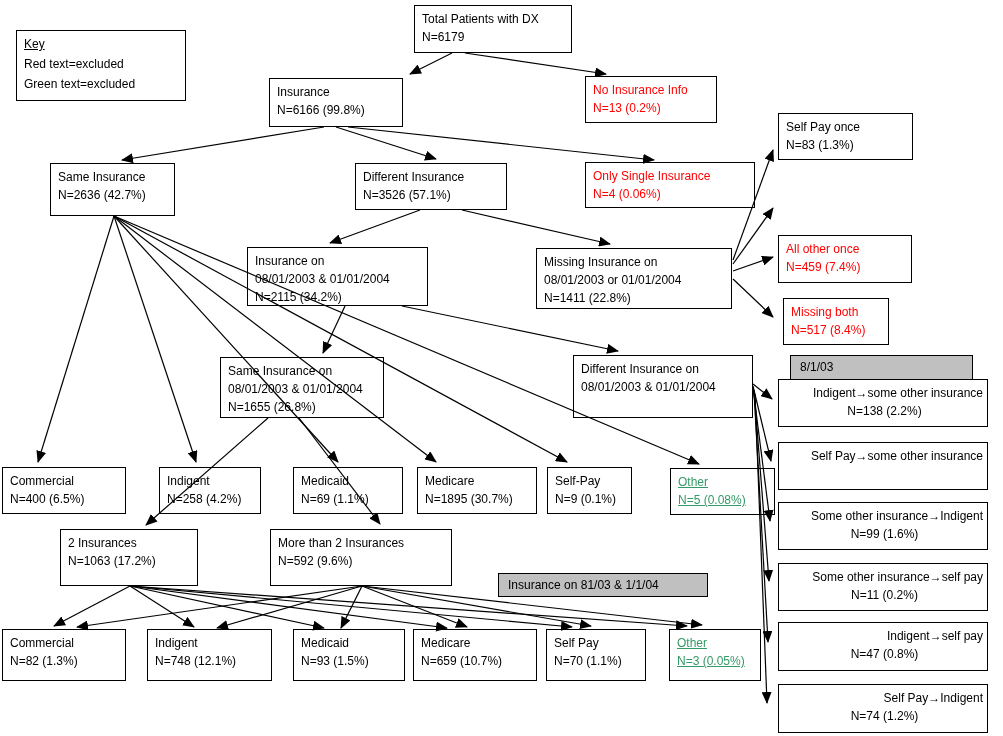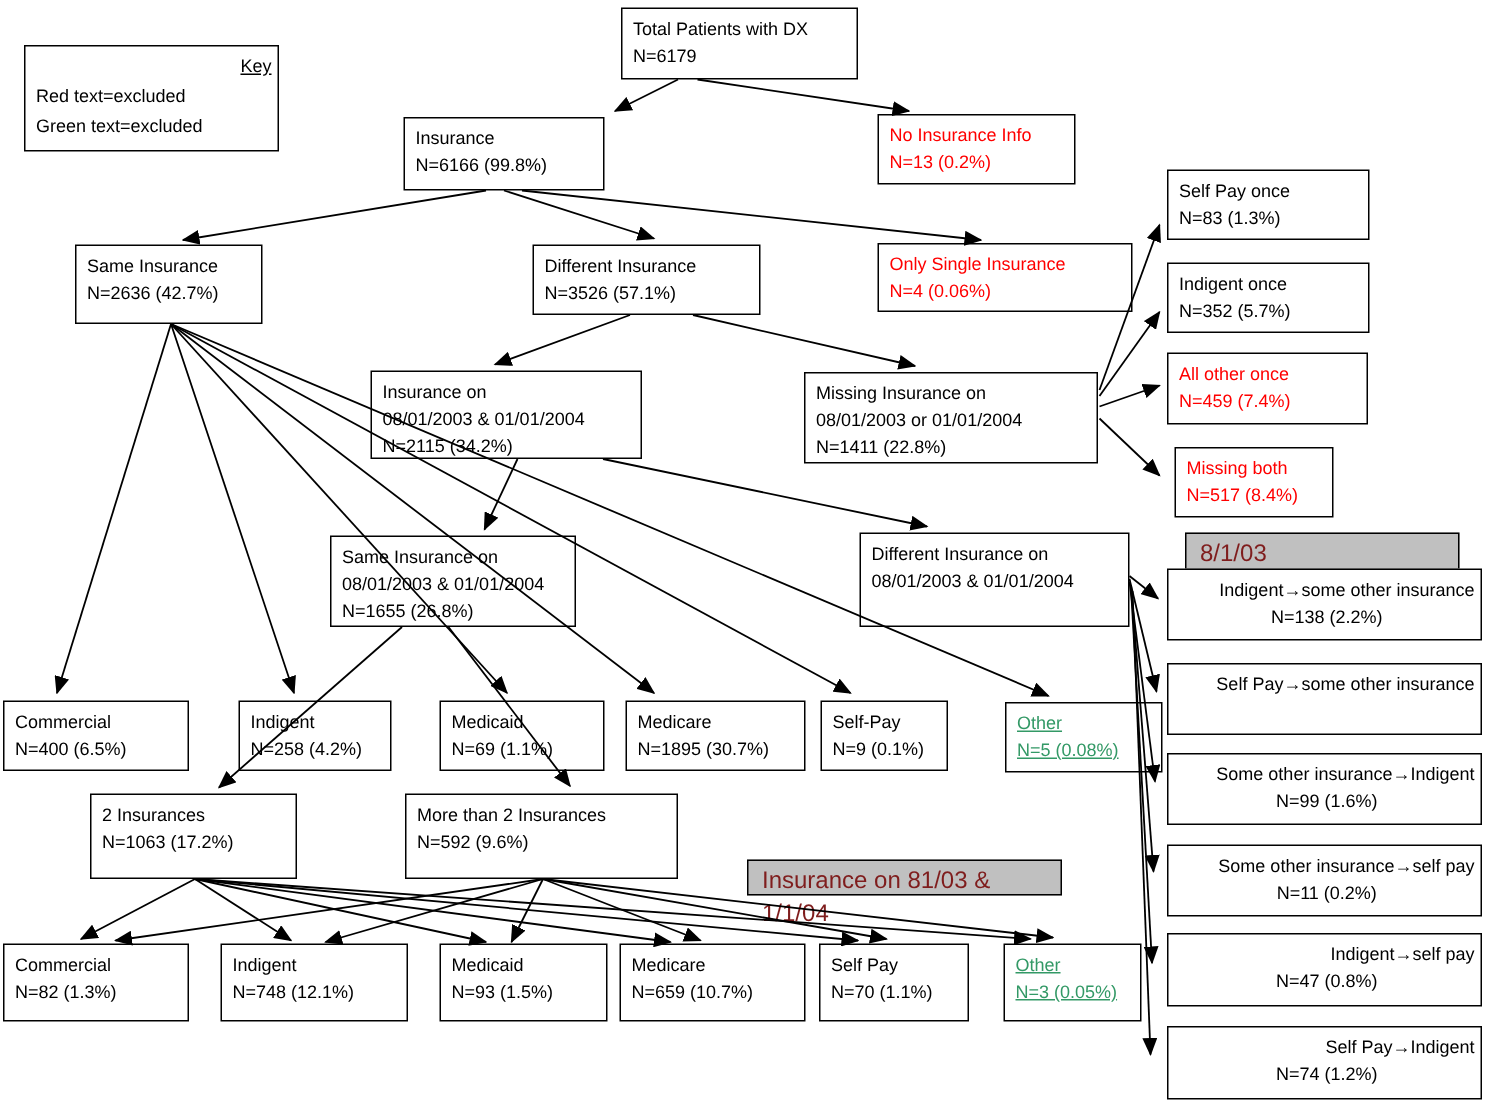--- a/index.html
+++ b/index.html
@@ -6,22 +6,22 @@
   #stage{position:relative;width:1003px;height:736px;background:#fff;overflow:hidden;
          font-family:"Liberation Sans",sans-serif;}
   .node{position:absolute;border:1.3px solid #000;background:#fff;box-sizing:border-box;
         font-size:12px;line-height:1.5;color:#000;padding:4px 4px 0 7px;}
   .node .lbl,.node .val{display:block;white-space:pre-line;}
   .red{color:#ff0000;}
   .green{color:#339966;text-decoration:underline;}
   .trans .lbl{text-align:right;}
   .trans .val{text-align:center;}
   .gray-label{position:absolute;background:#c0c0c0;border:1.3px solid #000;box-sizing:border-box;
-        font-size:16px;line-height:1.4;color:#7f1d1d;padding:3px 0 0 9px;}
-  .key-box .key-title{display:block;text-decoration:underline;text-align:right;}
+        font-size:12px;line-height:1.4;color:#000000;padding:3px 0 0 9px;}
+  .key-box .key-title{display:block;text-decoration:underline;}
   .key-box .lbl{display:block;margin-top:2px;}
   #edges{position:absolute;left:0;top:0;pointer-events:none;}
   #edges line{stroke:#000;stroke-width:1.2;}
 </style>
 </head>
 <body>
 
 <div id="stage">
 
   <div class="node key-box" style="left:16px;top:30px;width:170px;height:71px">
@@ -53,24 +53,20 @@
     <span class="val">N=3526 (57.1%)</span>
   </div>
   <div class="node red" style="left:585px;top:162px;width:170px;height:46px">
     <span class="lbl">Only Single Insurance</span>
     <span class="val">N=4 (0.06%)</span>
   </div>
 
   <div class="node" style="left:778px;top:113px;width:135px;height:47px">
     <span class="lbl">Self Pay once</span>
     <span class="val">N=83 (1.3%)</span>
-  </div>
-  <div class="node" style="left:778px;top:175px;width:135px;height:47px">
-    <span class="lbl">Indigent once</span>
-    <span class="val">N=352 (5.7%)</span>
   </div>
   <div class="node red" style="left:778px;top:235px;width:134px;height:48px">
     <span class="lbl">All other once</span>
     <span class="val">N=459 (7.4%)</span>
   </div>
   <div class="node red" style="left:783px;top:298px;width:106px;height:47px">
     <span class="lbl">Missing both</span>
     <span class="val">N=517 (8.4%)</span>
   </div>
 

